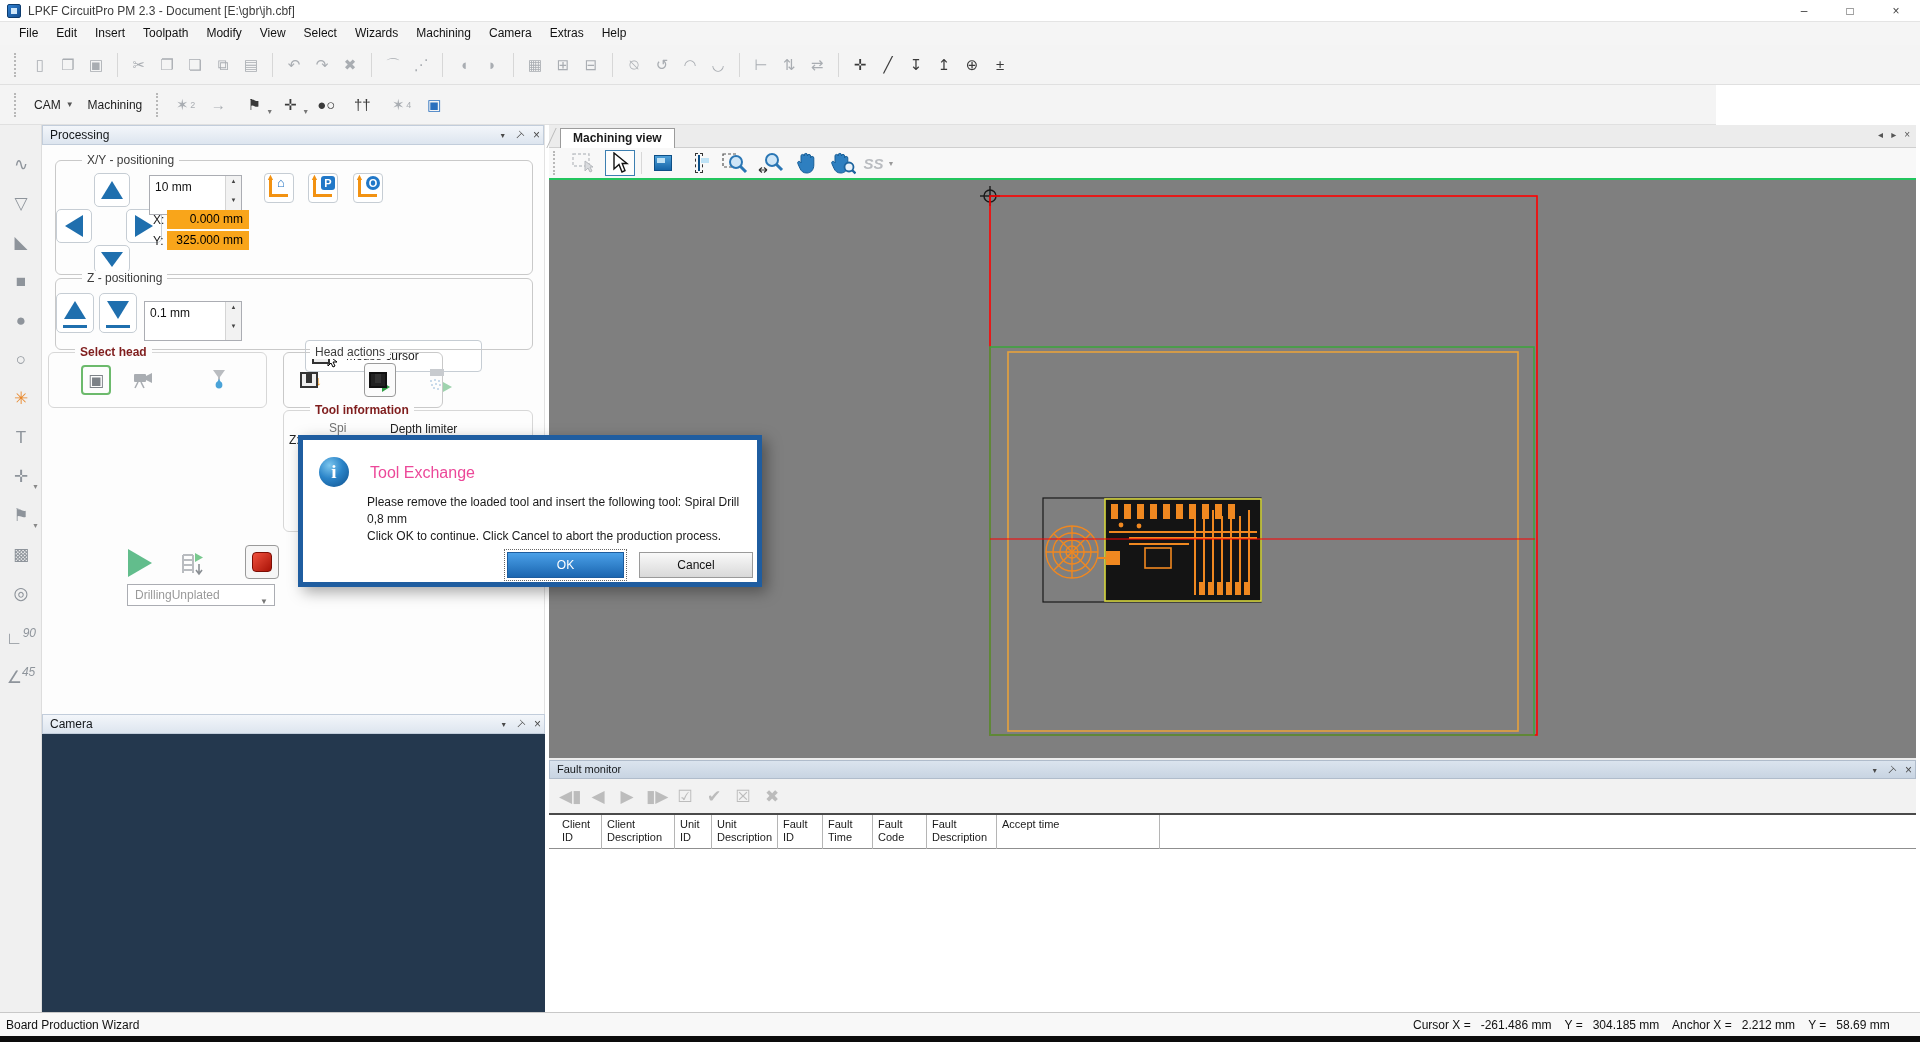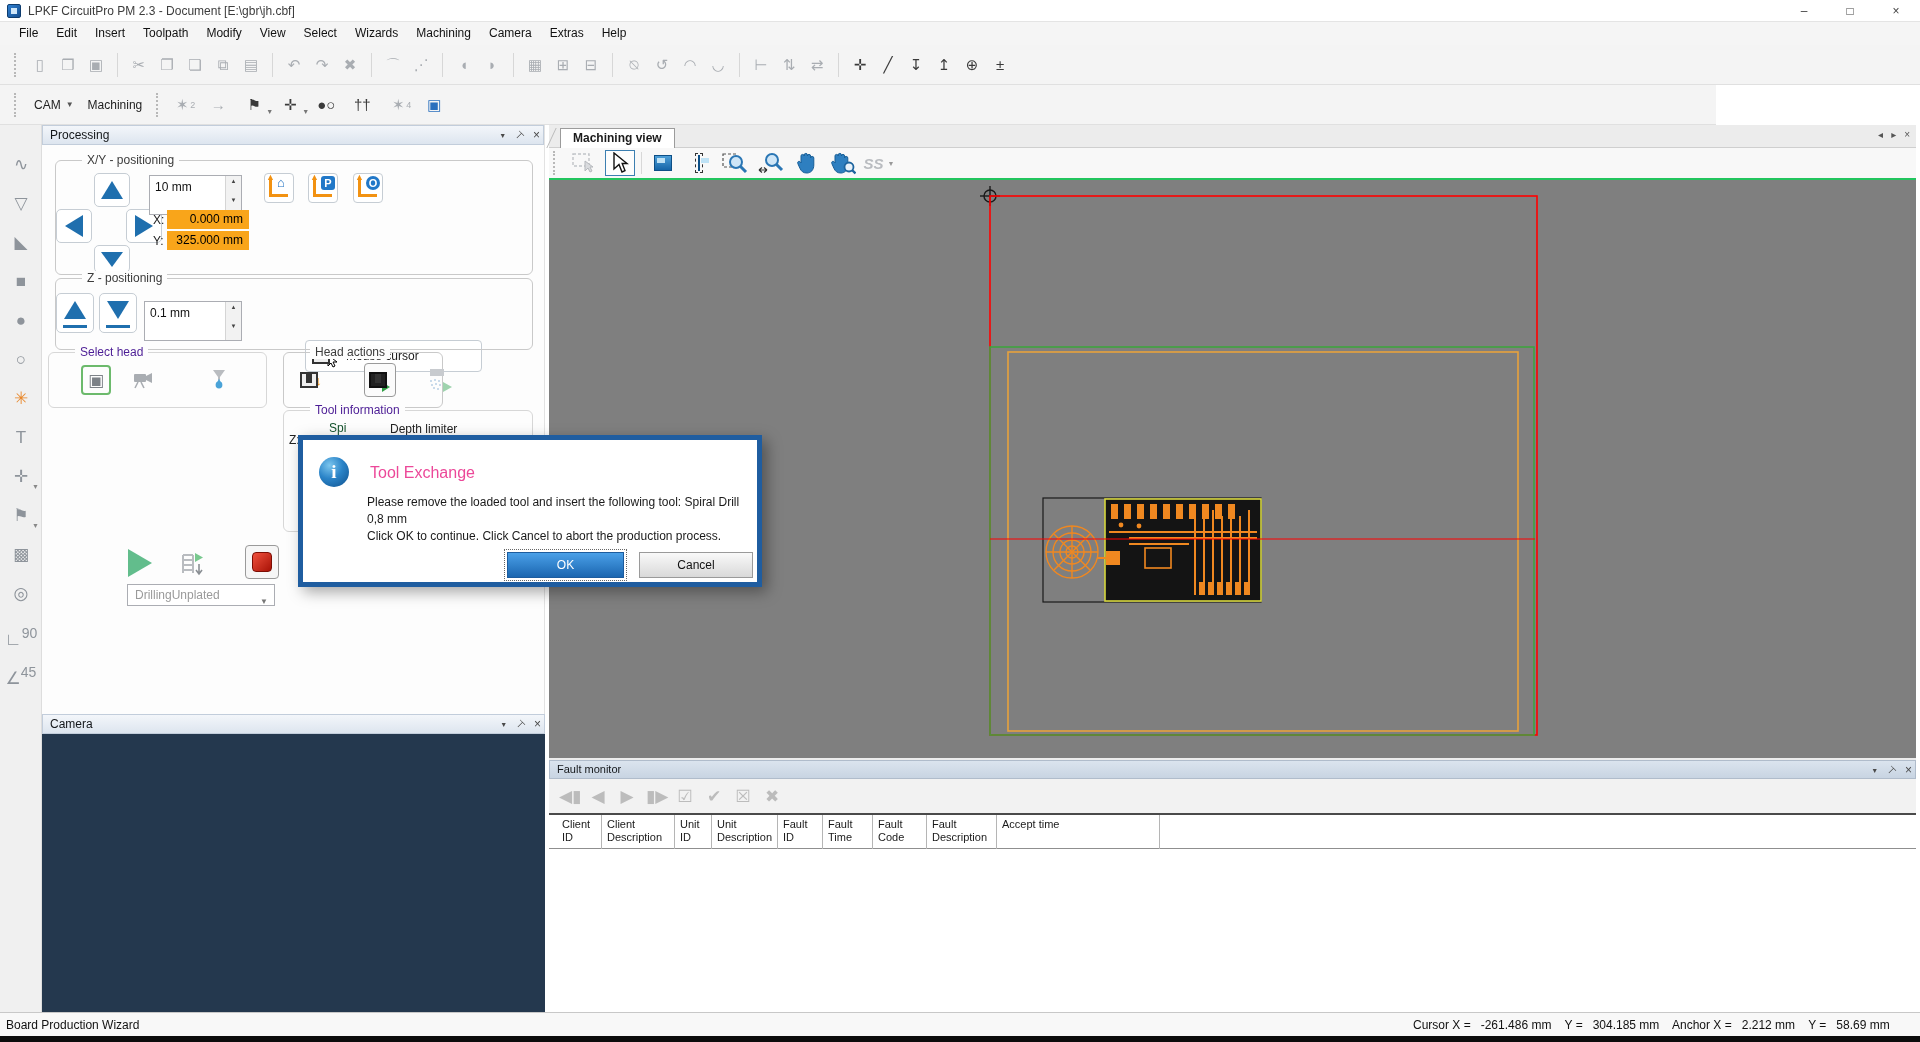--- a/index.html
+++ b/index.html
@@ -31,31 +31,31 @@
   .ticon .caret { position:absolute; right:-7px; top:7px; font-size:7px; color:#777; }
   .tsep { width:1px; height:24px; background:#d7d7d7; margin:0 5px; }
   #cam-dd { display:flex; align-items:center; gap:5px; padding:2px 6px; color:#222; }
   #cam-caret { font-size:8px; color:#555; }
   #machining-label { padding:2px 10px 2px 4px; color:#222; }
 
   
   #left-toolbar { left:0; top:125px; width:42px; height:887px; background:#f0f0f0; border-right:1px solid #dddddd; }
   .licon { position:absolute; left:5px; width:32px; height:30px; text-align:center; line-height:30px; font-size:17px; color:#8e949b; }
   .licon .caret { position:absolute; right:-2px; top:10px; font-size:7px; color:#888; }
-  .licon .sub { font-size:14px; vertical-align:super; }
+  .licon .sub { font-size:12px; vertical-align:super;font-style:italic; }
 
   
   #processing-panel { left:42px; top:125px; width:503px; height:589px; background:#fdfdfd; border-right:1px solid #e2e2e2; }
   .panel-header { position:absolute; left:0; top:0; width:100%; height:20px;
      background:linear-gradient(#f3f6fa,#dde5ef); border:1px solid #c2cddb; line-height:18px; padding-left:7px; color:#14171a; }
   .panel-hbtns { position:absolute; right:4px; top:0; height:20px; display:flex; gap:9px; align-items:center; color:#4a4a4a; font-size:10px; }
   .groupbox { position:absolute; border:1px solid #c9c9c9; border-radius:6px; }
   .grouplabel { position:absolute; top:-8px; left:26px; background:#fdfdfd; padding:0 5px; color:#3c3c3c; }
   .groupbox.disabled { border-color:#d7d7d7; }
-  .groupbox.disabled .grouplabel { color:#4c1d95; }
+  .groupbox.disabled .grouplabel { color:#7f1d1d;font-weight:bold; }
 
   .navbtn { position:absolute; width:36px; height:34px; background:#fff; border:1px solid #c6cdd4; border-radius:5px; display:flex; align-items:center; justify-content:center; }
   .tri { width:0; height:0; }
   .tri.up    { border-left:11px solid transparent; border-right:11px solid transparent; border-bottom:18px solid #1f6fae; }
   .tri.down  { border-left:11px solid transparent; border-right:11px solid transparent; border-top:18px solid #1f6fae; }
   .tri.left  { border-top:11px solid transparent; border-bottom:11px solid transparent; border-right:18px solid #1f6fae; }
   .tri.right { border-top:11px solid transparent; border-bottom:11px solid transparent; border-left:18px solid #1f6fae; }
   .zbar { position:absolute; left:6px; right:6px; bottom:4px; height:3px; background:#1f6fae; }
 
   .spinner { position:absolute; height:40px; background:#fff; border:1px solid #abadb3; display:flex; }
@@ -84,21 +84,21 @@
   .toolicon-btn.selected-green { border:2px solid #6cba6c; }
   .toolicon-btn.selected-box { border:1px solid #9a9a9a; background:#fbfbfb; }
   .gico { color:#9aa0a6; font-size:17px; }
 
   #operate-dd { left:85px; top:459px; width:148px; height:22px; background:#fff; border:1px solid #abadb3; color:#9a9a9a; line-height:20px; padding-left:7px; }
   #operate-dd .dd-caret { position:absolute; right:6px; top:7px; font-size:8px; color:#777; }
   .playtri { width:0; height:0; border-top:14px solid transparent; border-bottom:14px solid transparent; border-left:24px solid #62bd8c; }
   .stopbtn { position:absolute; left:203px; top:420px; width:34px; height:34px; border:1px solid #9a9a9a; border-radius:4px; background:#f6f6f6; display:flex; align-items:center; justify-content:center; }
   .stopsq { width:20px; height:20px; border-radius:4px; background:linear-gradient(135deg,#f0513e,#a81206); border:1px solid #7c0d04; }
 
-  #toolinfo-lines div { position:absolute; left:287px; color:#14532d; }
+  #toolinfo-lines div { position:absolute; left:287px; color:#737373; }
 
   
   #camera-panel { left:42px; top:714px; width:503px; height:298px; background:#24384e; }
 
   
   #machining-panel { left:549px; top:125px; width:1367px; height:635px; background:#ececec; }
   #mv-tabbar { position:absolute; left:0; top:0; width:100%; height:23px; background:#ececec; border-bottom:1px solid #cfcfcf; }
   #mv-tab { position:absolute; left:11px; top:3px; height:20px; padding:0 12px; background:#fff; border:1px solid #9b9b9b; border-bottom:none; font-weight:bold; line-height:19px; }
   #mv-tab-slant { position:absolute; left:2px; top:3px; width:12px; height:20px; border-left:1px solid #bbb; transform:skewX(-25deg); }
   #mv-navbtns { position:absolute; right:6px; top:4px; display:flex; gap:8px; color:#555; font-size:10px; }

